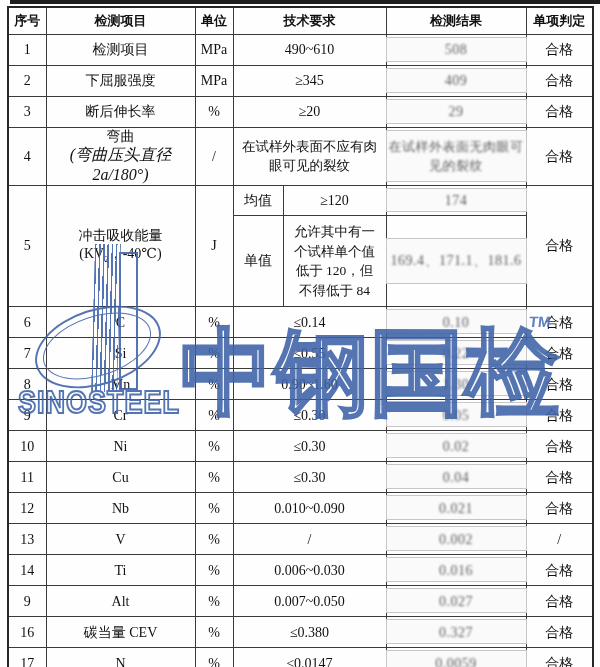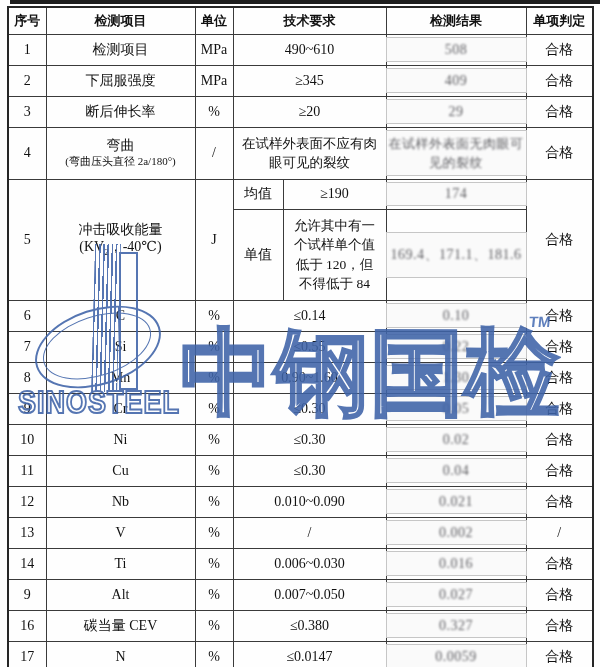--- a/index.html
+++ b/index.html
@@ -5,21 +5,21 @@
   html,body{margin:0;padding:0;width:600px;height:667px;overflow:hidden;background:#fefefe;
     font-family:"Liberation Serif","DejaVu Serif",serif;}
   .topbar{position:absolute;top:0;left:10px;right:0;height:4px;background:#1e1e1e;}
   table{position:absolute;left:7px;top:6px;width:586px;border-collapse:collapse;table-layout:fixed;
     border:2px solid #262626;background:transparent;}
   td,th{border:1px solid #3a3a3a;text-align:center;vertical-align:middle;padding:0 2px;
     font-size:14px;color:#111;line-height:1.25;position:relative;background:transparent;}
   th{font-weight:bold;font-size:13px;}
   tr.h{height:27px;} tr.r{height:31px;} tr.r4{height:46px;} tr.r5a{height:30px;} tr.r5b{height:80px;}
   tr.stub{height:14px;}
-  .sub2{font-size:11px;}
+  .sub2{font-size:16px;font-style:italic;}
   .reqlong{font-size:13.5px;line-height:1.45;padding:6px 6px;}
   td.result::before{content:"";position:absolute;left:-1px;right:-1px;top:2px;bottom:3px;
     border:1px solid #c6c6c6;background:#fafafa;z-index:0;}
   td.result.mid::before{top:22px;bottom:22px;}
   .blur{position:relative;z-index:1;filter:blur(1.2px);color:#3f3f44;opacity:.85;letter-spacing:.5px;}
   .blurcn{font-size:13px;line-height:1.5;}
   sub{font-size:9px;}
   
   .wm{position:absolute;inset:0;pointer-events:none;z-index:6;opacity:.88;}
   .wm-cn{position:absolute;left:180px;top:310px;font-size:94px;font-weight:bold;white-space:nowrap;
@@ -103,21 +103,21 @@
   </tr>
 
   <tr class="r5a">
     <td rowspan="2">5</td>
     <td rowspan="2">
       <div>冲击吸收能量</div>
       <div><span>(KV</span><sub>2</sub><span>，-40℃)</span></div>
     </td>
     <td rowspan="2">J</td>
     <td>均值</td>
-    <td>≥190</td>
+    <td>≥120</td>
     <td class="result"><span class="blur">174</span></td>
     <td rowspan="2">合格</td>
   </tr>
   <tr class="r5b">
     <td>单值</td>
     <td class="reqlong">允许其中有一个试样单个值低于 120，但不得低于 84</td>
     <td class="result mid"><span class="blur">169.4、171.1、181.6</span></td>
   </tr>
 
   <tr class="r">

